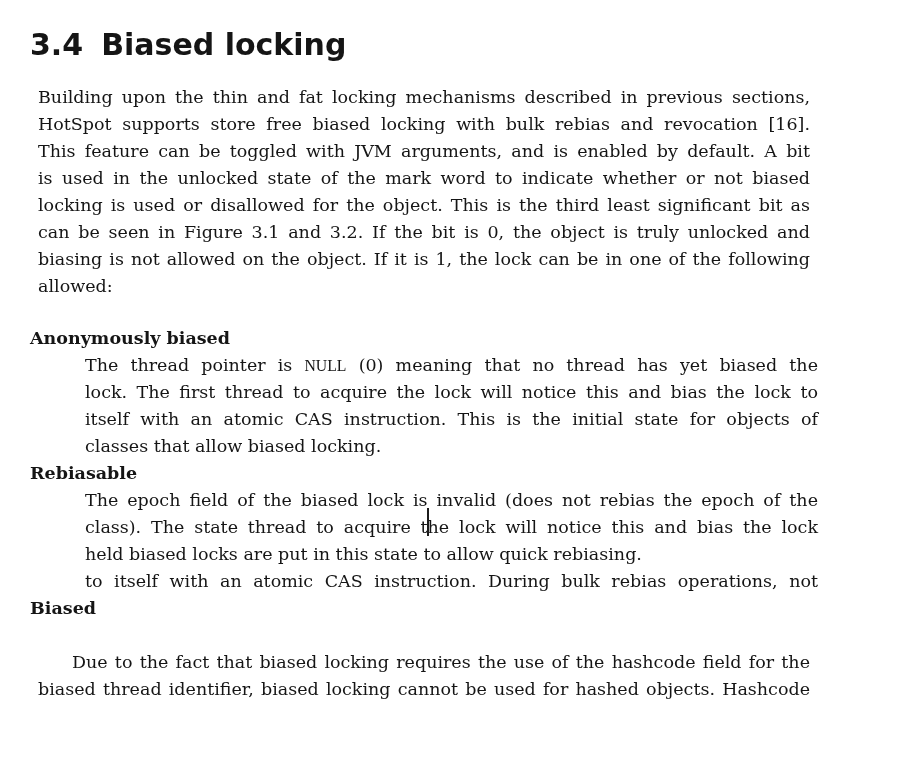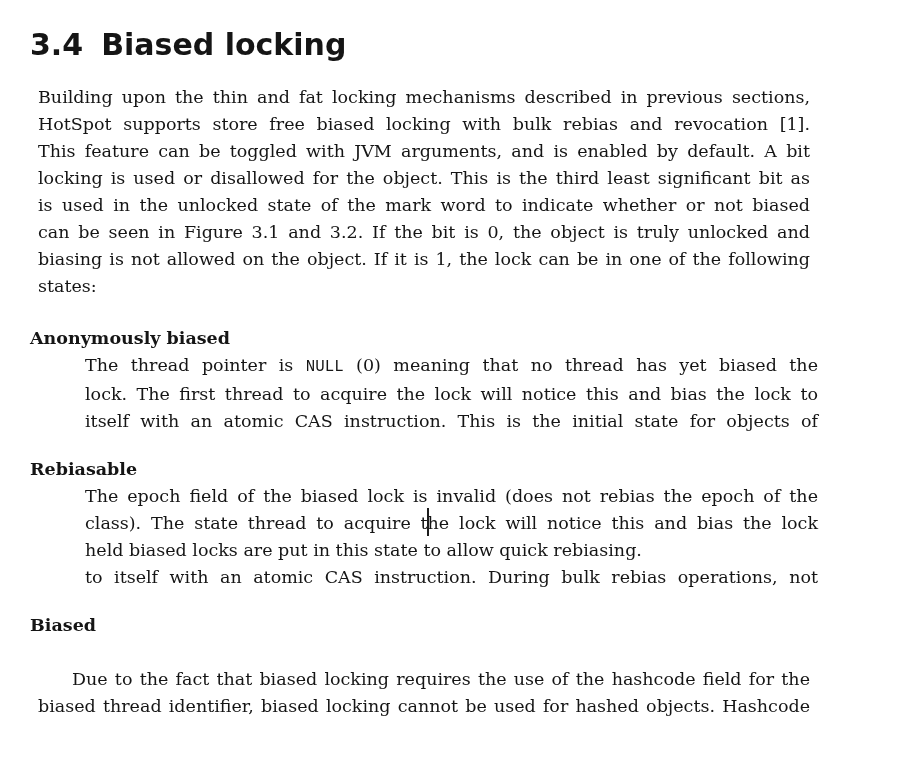--- a/index.html
+++ b/index.html
@@ -33,28 +33,28 @@
   .tline {
     line-height: 27px;
     text-align: justify;
     text-align-last: justify;
     white-space: normal;
   }
   .tline.last {
     text-align-last: left;
   }
   .dl { margin-top: 25px; }
-  .dl-item + .dl-item { margin-top: 21px; }
+  .dl-item + .dl-item { }
   .dterm {
     font-weight: bold;
     line-height: 27px;
   }
   .ddesc { margin-left: 55px; }
   .mono {
-    font-family: Liberation Mono, monospace;
+    font-family: Liberation Serif, serif;
     font-size: 0.90em;
   }
   .italic { font-style: italic; }
   .text-caret {
     position: absolute;
     width: 2px;
     background: #1c1c1c;
   }
 </style>
 </head>
@@ -62,37 +62,38 @@
 
 <div class="page">
   <div class="content">
 
     <h1 class="section-heading">
       <span class="num">3.4</span><span>Biased locking</span>
     </h1>
 
     <div class="para para1">
         <div class="tline"><span>Building upon the thin and fat locking mechanisms described in previous sections,</span></div>
-        <div class="tline"><span>HotSpot supports store free biased locking with bulk rebias and revocation [1].</span></div>
+        <div class="tline"><span>HotSpot supports store free biased locking with bulk rebias and revocation [16].</span></div>
         <div class="tline"><span>This feature can be toggled with JVM arguments, and is enabled by default. A bit</span></div>
+        <div class="tline"><span>is used in the unlocked state of the mark word to indicate whether or not biased</span></div>
         <div class="tline"><span>locking is used or disallowed for the object. This is the third least significant bit as</span></div>
-        <div class="tline"><span>is used in the unlocked state of the mark word to indicate whether or not biased</span></div>
         <div class="tline"><span>can be seen in Figure 3.1 and 3.2. If the bit is 0, the object is truly unlocked and</span></div>
         <div class="tline"><span>biasing is not allowed on the object. If it is 1, the lock can be in one of the following</span></div>
-        <div class="tline last"><span>states:</span></div>
+        <div class="tline last"><span>allowed:</span></div>
       </div>
 
     <div class="dl">
 
       <div class="dl-item">
         <div class="dterm">Anonymously biased</div>
         <div class="ddesc">
             <div class="tline"><span>The thread pointer is </span><span class="mono">NULL</span><span> (0) meaning that no thread has yet biased the</span></div>
             <div class="tline"><span>lock. The first thread to acquire the lock will notice this and bias the lock to</span></div>
             <div class="tline"><span>itself with an atomic CAS instruction. This is the initial state for objects of</span></div>
+            <div class="tline last"><span>classes that allow biased locking.</span></div>
           </div>
       </div>
 
       <div class="dl-item">
         <div class="dterm">Rebiasable</div>
         <div class="ddesc">
             <div class="tline"><span>The epoch field of the biased lock is invalid (does not rebias the epoch of the</span></div>
             <div class="tline"><span>class). The state thread to acquire the lock will notice this and bias the lock</span></div>
             <div class="tline last"><span>held biased locks are put in this state to allow quick rebiasing.</span></div>
             <div class="tline"><span>to itself with an atomic CAS instruction. During bulk rebias operations, not</span></div>

